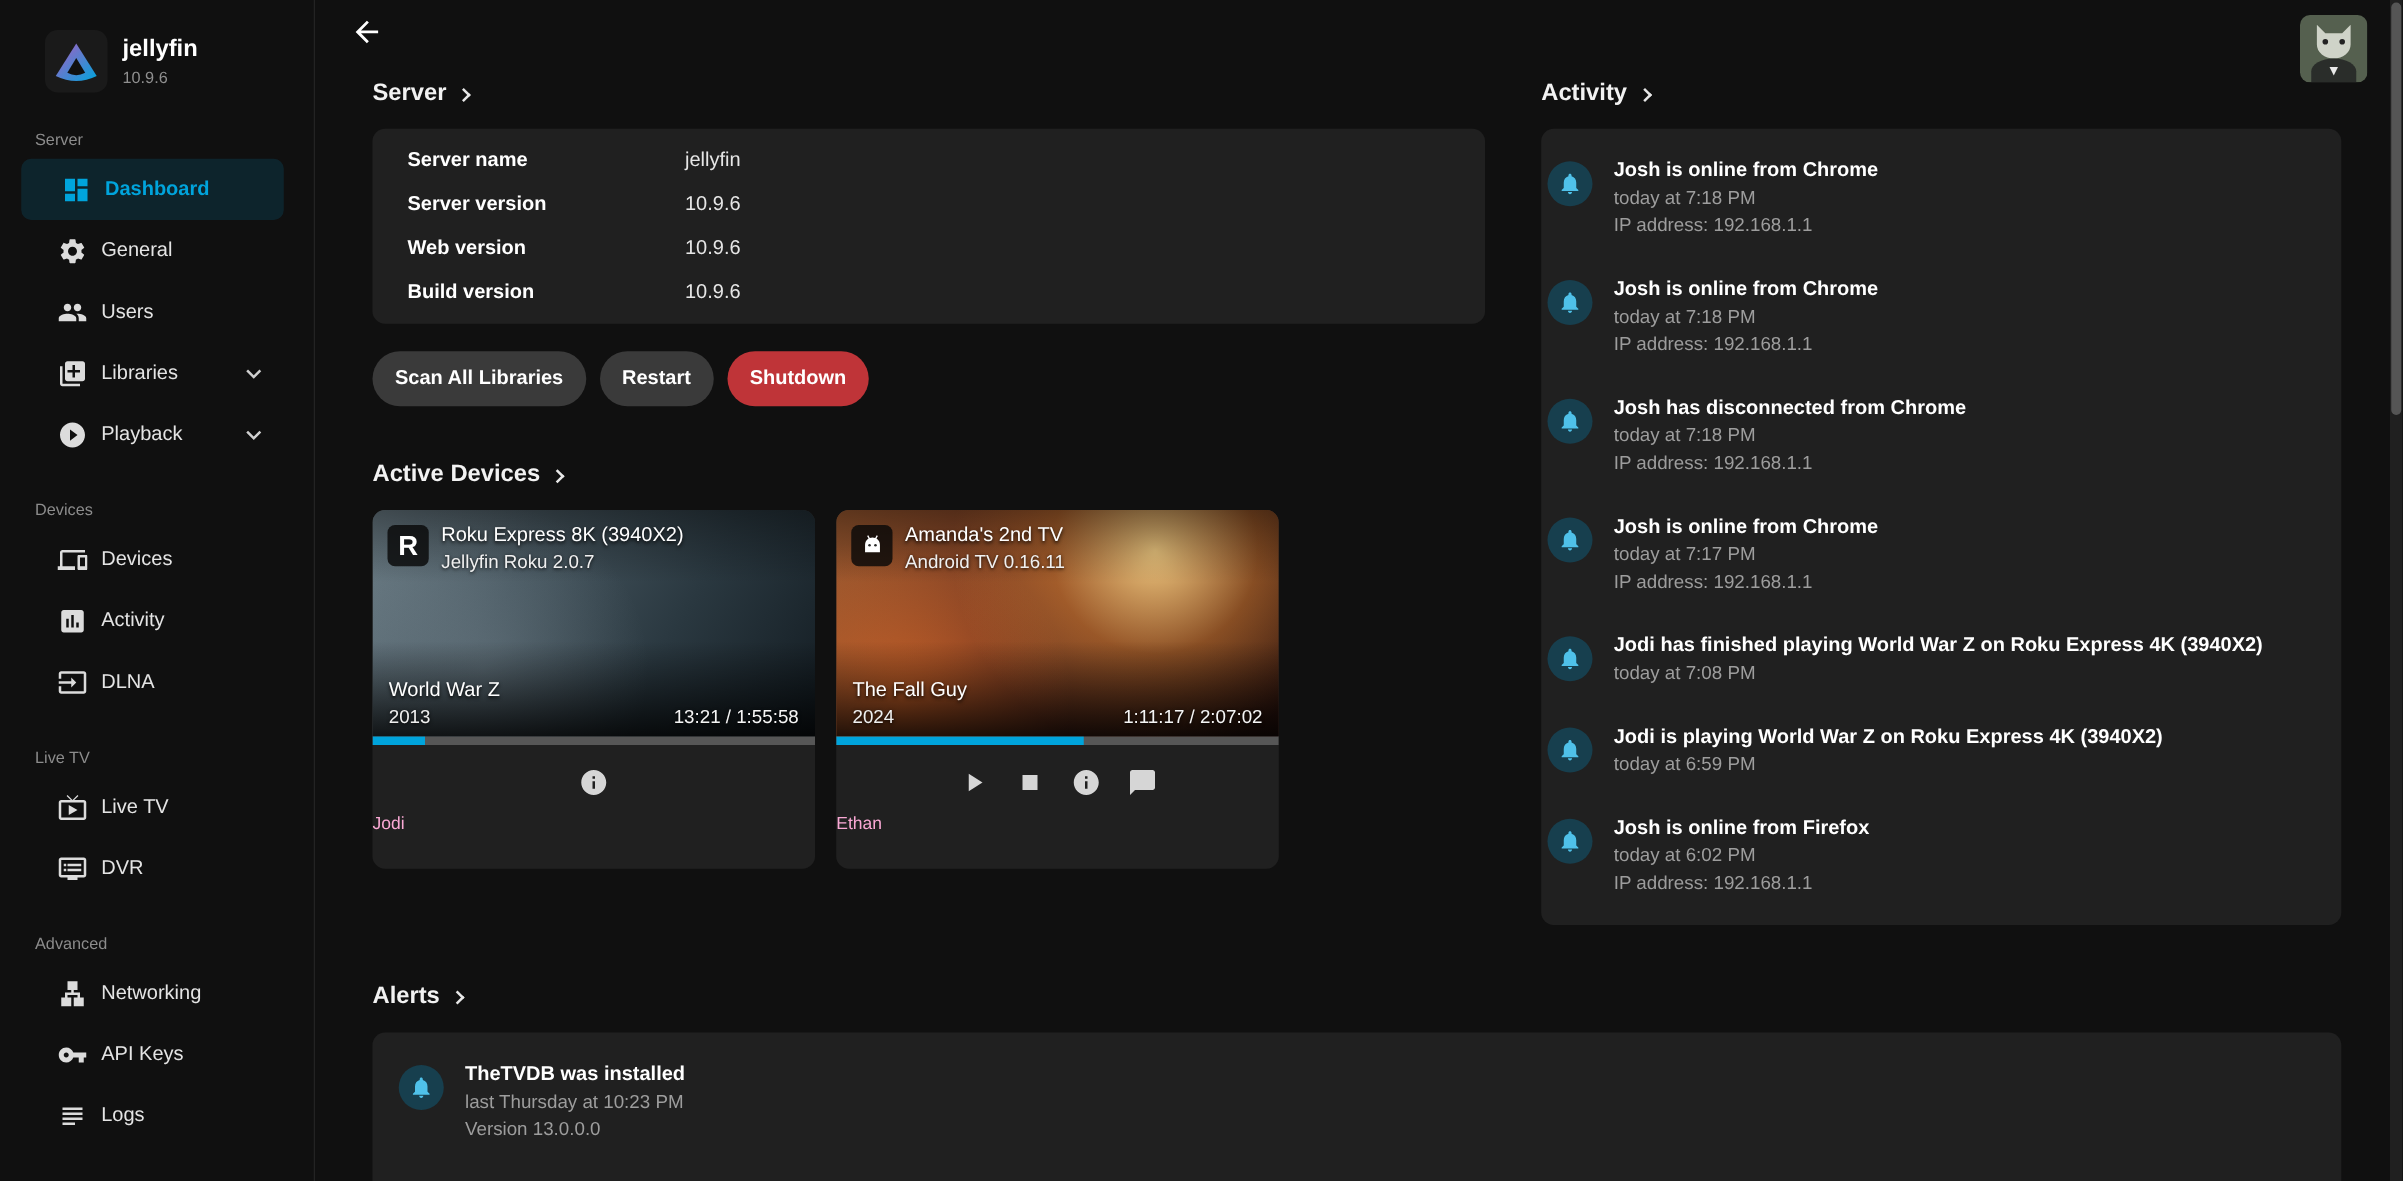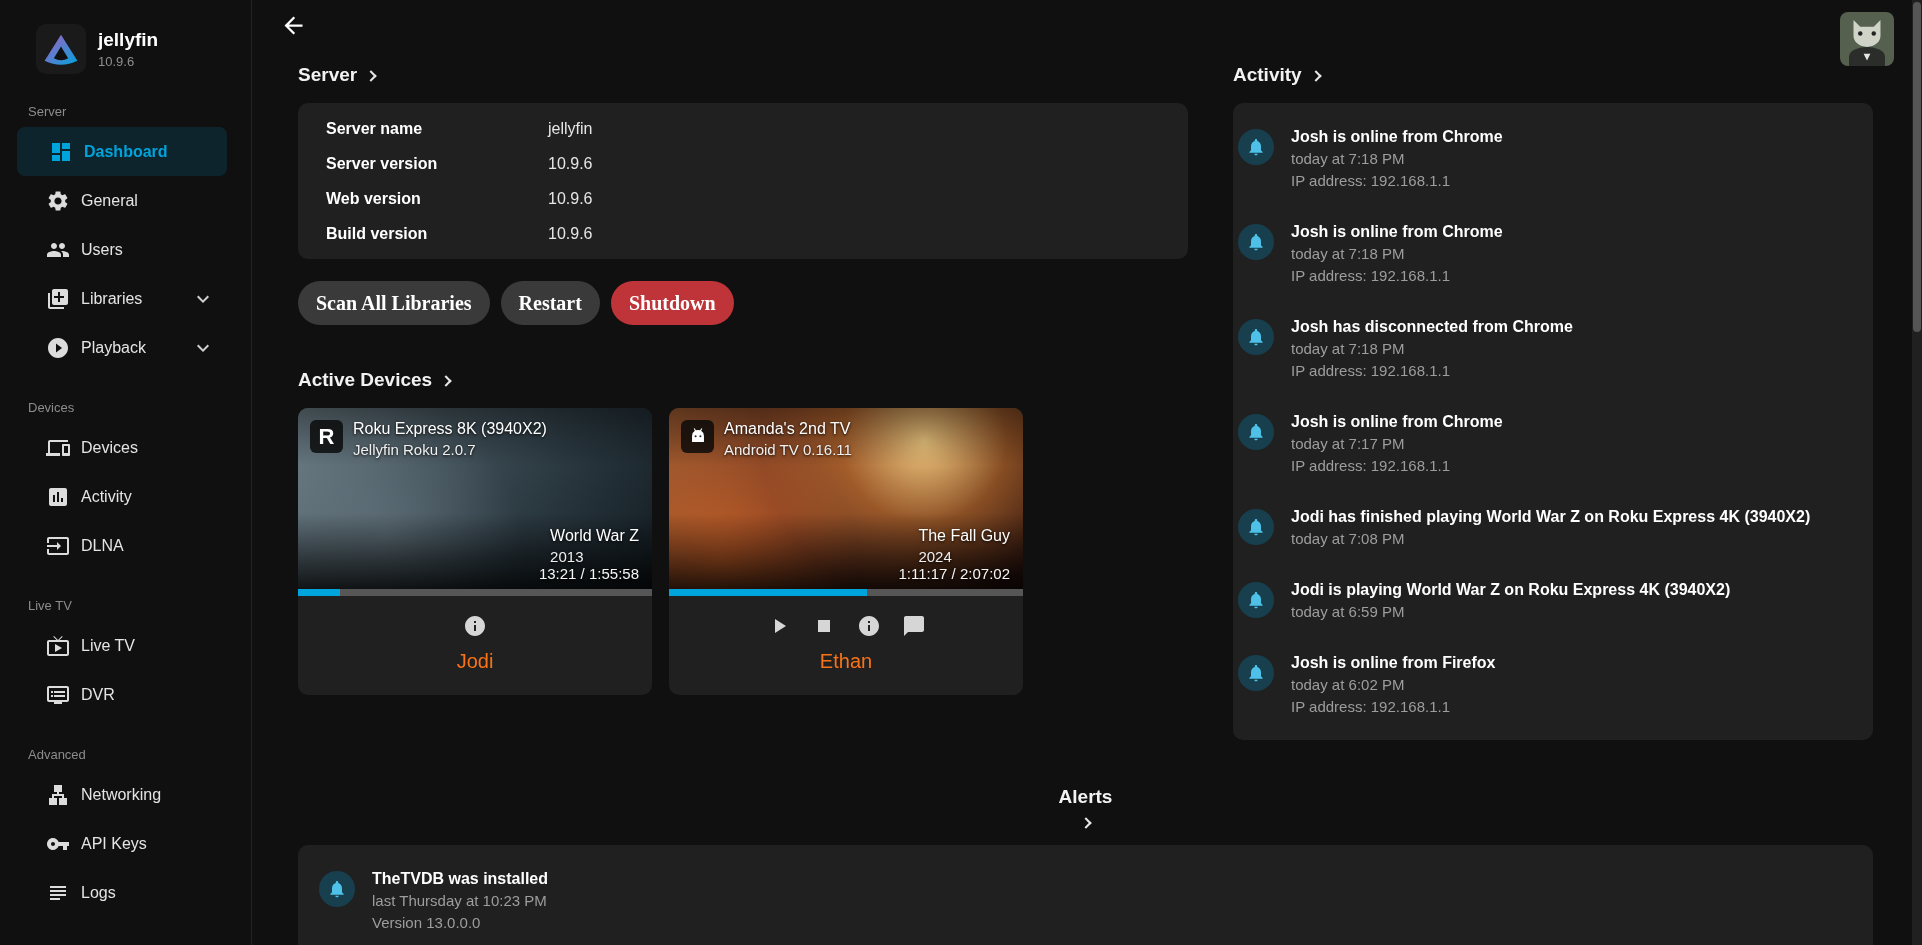--- a/index.html
+++ b/index.html
@@ -45,21 +45,21 @@
 
   .card { background:var(--card); border-radius:10px; }
 
   
   .info-card { padding:8px 0; }
   .server-row { display:flex; align-items:center; height:35px; padding-left:28px; }
   .srow-label { width:222px; font-size:16px; font-weight:700; }
   .srow-value { font-size:16px; color:#e6e6e6; }
 
   .button-row { margin-top:22px; display:flex; gap:11px; }
-  .btn { height:44px; border:none; border-radius:22px; padding:0 18px; background:#3a3a3a; color:#fff; font-size:20px; font-weight:600; font-family:Liberation Serif, serif; cursor:pointer; }
+  .btn { height:44px; border:none; border-radius:22px; padding:0 18px; background:#3a3a3a; color:#fff; font-size:16px; font-weight:600; font-family:Liberation Sans, sans-serif; cursor:pointer; }
   .btn.danger { background:var(--danger); }
 
   .heading-devices { margin-top:44px !important; }
 
   
   .devices-row { display:flex; gap:17px; }
   .device-card { width:354px; border-radius:10px; background:var(--card); overflow:hidden; cursor:pointer; }
   .poster { height:181px; position:relative; }
   .poster::after { content:""; position:absolute; inset:0; background:linear-gradient(to bottom, rgba(0,0,0,.4), rgba(0,0,0,0) 32%, rgba(0,0,0,0) 58%, rgba(0,0,0,.8)); }
   .poster-a { background:
@@ -68,42 +68,42 @@
   .poster-b { background:
       radial-gradient(circle at 72% 18%, rgba(255,218,140,.9), rgba(255,160,60,.35) 28%, transparent 55%),
       radial-gradient(circle at 15% 85%, rgba(255,120,40,.5), transparent 40%),
       linear-gradient(120deg,#9c5a30 0%,#7e3f24 35%,#54281a 70%,#2e140e 100%); }
   .device-head { position:absolute; top:12px; left:12px; right:12px; display:flex; gap:10px; z-index:1; }
   .device-badge { width:33px; height:33px; border-radius:6px; background:rgba(8,8,8,.82); display:flex; align-items:center; justify-content:center; flex:none; }
   .device-badge svg { width:26px; height:26px; }
   .roku-r { font-size:22px; font-weight:700; color:#fff; line-height:1; }
   .device-name { font-size:16px; color:#fff; text-shadow:0 1px 3px rgba(0,0,0,.9); }
   .device-client { font-size:15px; color:#f0f0f0; margin-top:3px; text-shadow:0 1px 3px rgba(0,0,0,.9); }
-  .media-info { position:absolute; left:13px; right:13px; bottom:7px; display:flex; justify-content:space-between; align-items:flex-end; z-index:1;flex-direction:column; }
+  .media-info { position:absolute; left:13px; right:13px; bottom:7px; display:flex; justify-content:space-between; align-items:flex-end; z-index:1; }
   .media-title { font-size:16px; color:#fff; text-shadow:0 1px 3px rgba(0,0,0,.9); }
   .media-year { font-size:15px; color:#efefef; margin-top:3px; text-shadow:0 1px 3px rgba(0,0,0,.9); }
   .media-time { font-size:15px; color:#f5f5f5; text-shadow:0 1px 3px rgba(0,0,0,.9); }
   .progress { height:7px; background:#565656; }
   .progress-fill { height:100%; background:var(--accent); }
   .card-controls { height:99px; padding-top:16px; }
   .controls-row { height:30px; display:flex; justify-content:center; align-items:center; gap:19px; }
   .ctrl-btn { background:none; border:none; padding:0; width:26px; height:26px; color:#d6d6d6; cursor:pointer; }
   .ctrl-btn svg { width:24px; height:24px; }
-  .session-user { text-align:center; font-size:20px; margin-top:8px; color:#f97316; }
+  .session-user { font-size:14px; margin-top:8px; color:#f9a8d4; }
 
   
   .activity-card { padding:8px 5px; }
   .alerts-card { padding:8px 21px 20px; }
   .feed-item { display:flex; gap:17px; padding:15px 0; }
   .feed-icon { width:36px; height:36px; border-radius:50%; background:#173f4e; color:#4fc1e9; display:flex; align-items:center; justify-content:center; flex:none; margin-top:3px; }
   .feed-icon svg { width:20px; height:20px; }
   .feed-title { font-size:16px; font-weight:600; line-height:21px; color:#fff; }
   .feed-sub { font-size:15px; color:#9d9d9d; line-height:21px; margin-top:1px; }
   .alerts-block { grid-column:1 / -1; }
-  .alerts-block h2 { margin-top:46px; margin-bottom:18px;flex-direction:column; }
+  .alerts-block h2 { margin-top:46px; margin-bottom:18px; }
 
   
   .scrollbar { position:absolute; right:0; top:0; width:10px; height:100%; background:#202020; cursor:pointer; }
   .scroll-thumb { position:absolute; left:1px; right:1px; top:2px; height:330px; border-radius:5px; background:#555; }
 </style>
 </head>
 <body>
 
 <div class="sidebar">
   <div class="logo-row">

